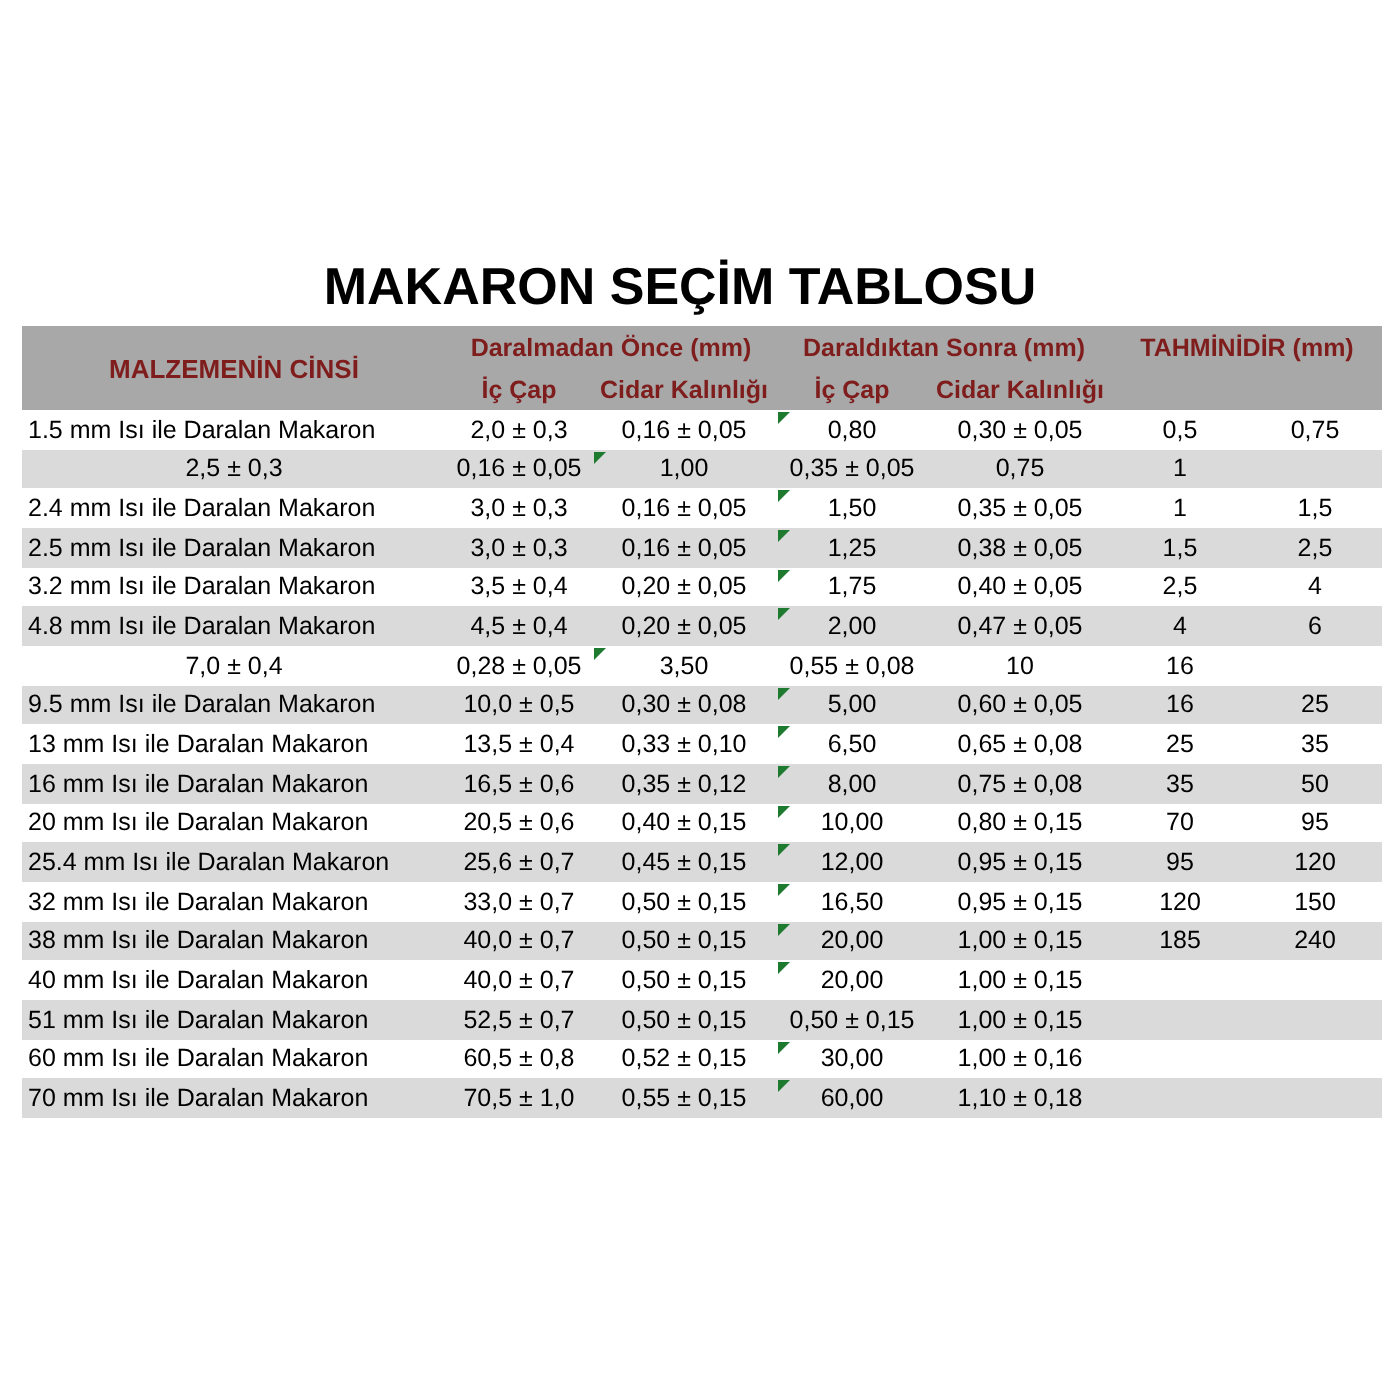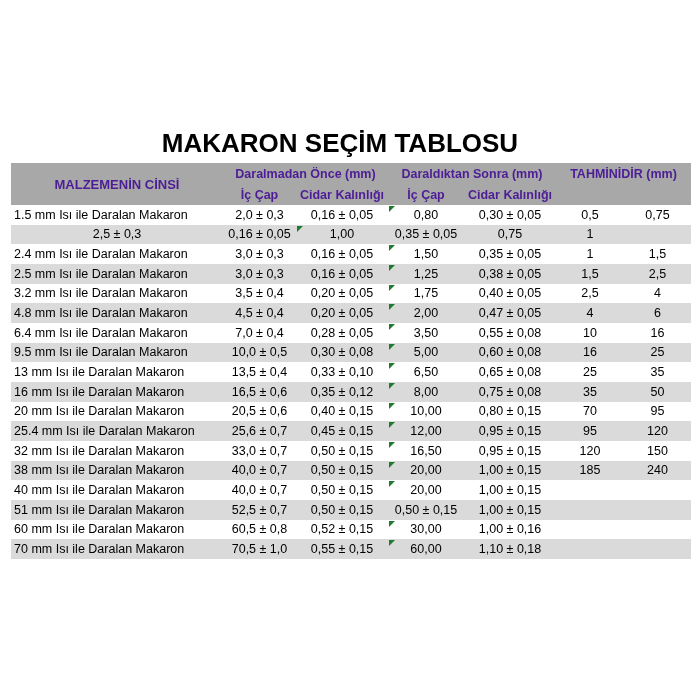--- a/index.html
+++ b/index.html
@@ -35,21 +35,21 @@
     left: 11px;
     top: 163px;
     width: 680px;
   }
   .thead {
     display: grid;
     grid-template-columns: 212px 73px 92px 76px 92px 68px 67px;
     grid-template-rows: 22px 20px;
     background: #a8a8a8;
     font-weight: bold;
-    color: #4c1d95;
+    color: #7f1d1d;
   }
   .h-mat {
     grid-column: 1;
     grid-row: 1 / 3;
     display: flex;
     align-items: center;
     justify-content: center;
     font-size: 13px;
     white-space: nowrap;
   }
@@ -246,21 +246,20 @@
             <span>0,47 ± 0,05</span>
           </div>
           <div class="cell num">
             <span>4</span>
           </div>
           <div class="cell num">
             <span>6</span>
           </div>
         </div>
         <div class="trow">
-          <div class="cell mat">6.4 mm Isı ile Daralan Makaron</div>
           <div class="cell num">
             <span>7,0 ± 0,4</span>
           </div>
           <div class="cell num">
             <span>0,28 ± 0,05</span>
           </div>
           <div class="cell num">
             <span class="flag"></span>
             <span>3,50</span>
           </div>
@@ -280,21 +279,21 @@
             <span>10,0 ± 0,5</span>
           </div>
           <div class="cell num">
             <span>0,30 ± 0,08</span>
           </div>
           <div class="cell num">
             <span class="flag"></span>
             <span>5,00</span>
           </div>
           <div class="cell num">
-            <span>0,60 ± 0,08</span>
+            <span>0,60 ± 0,05</span>
           </div>
           <div class="cell num">
             <span>16</span>
           </div>
           <div class="cell num">
             <span>25</span>
           </div>
         </div>
         <div class="trow">
           <div class="cell mat">13 mm Isı ile Daralan Makaron</div>

